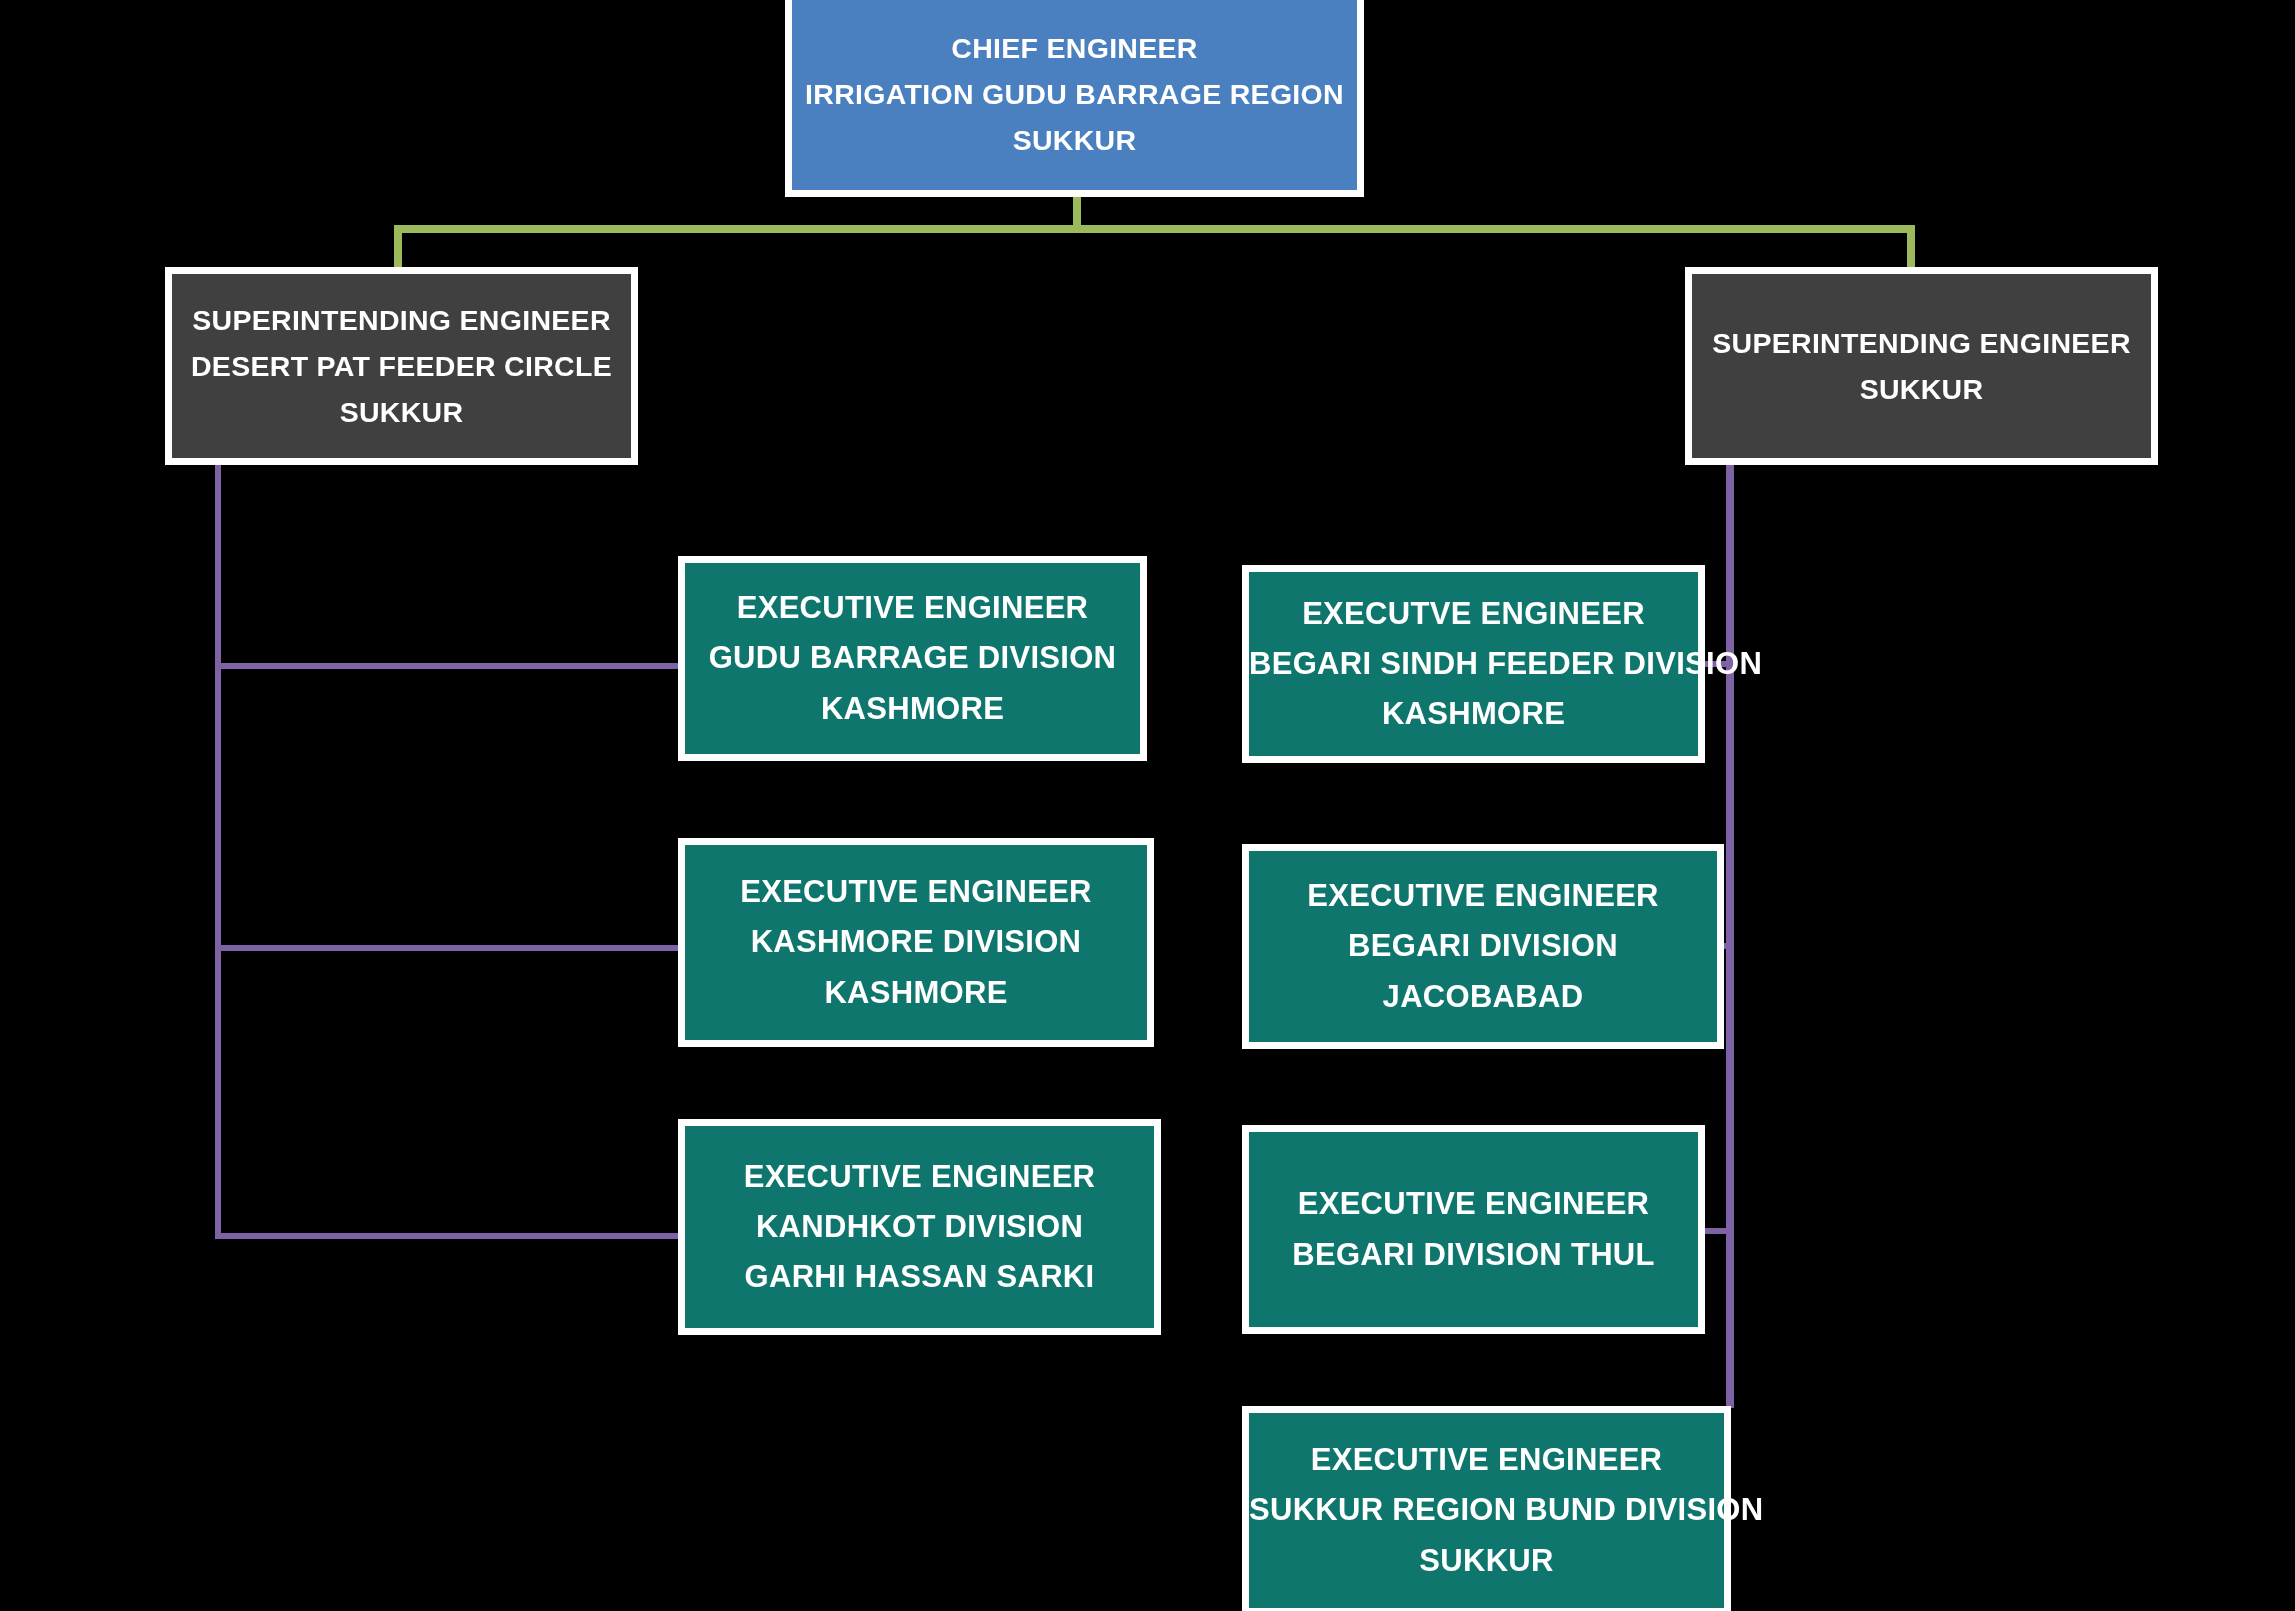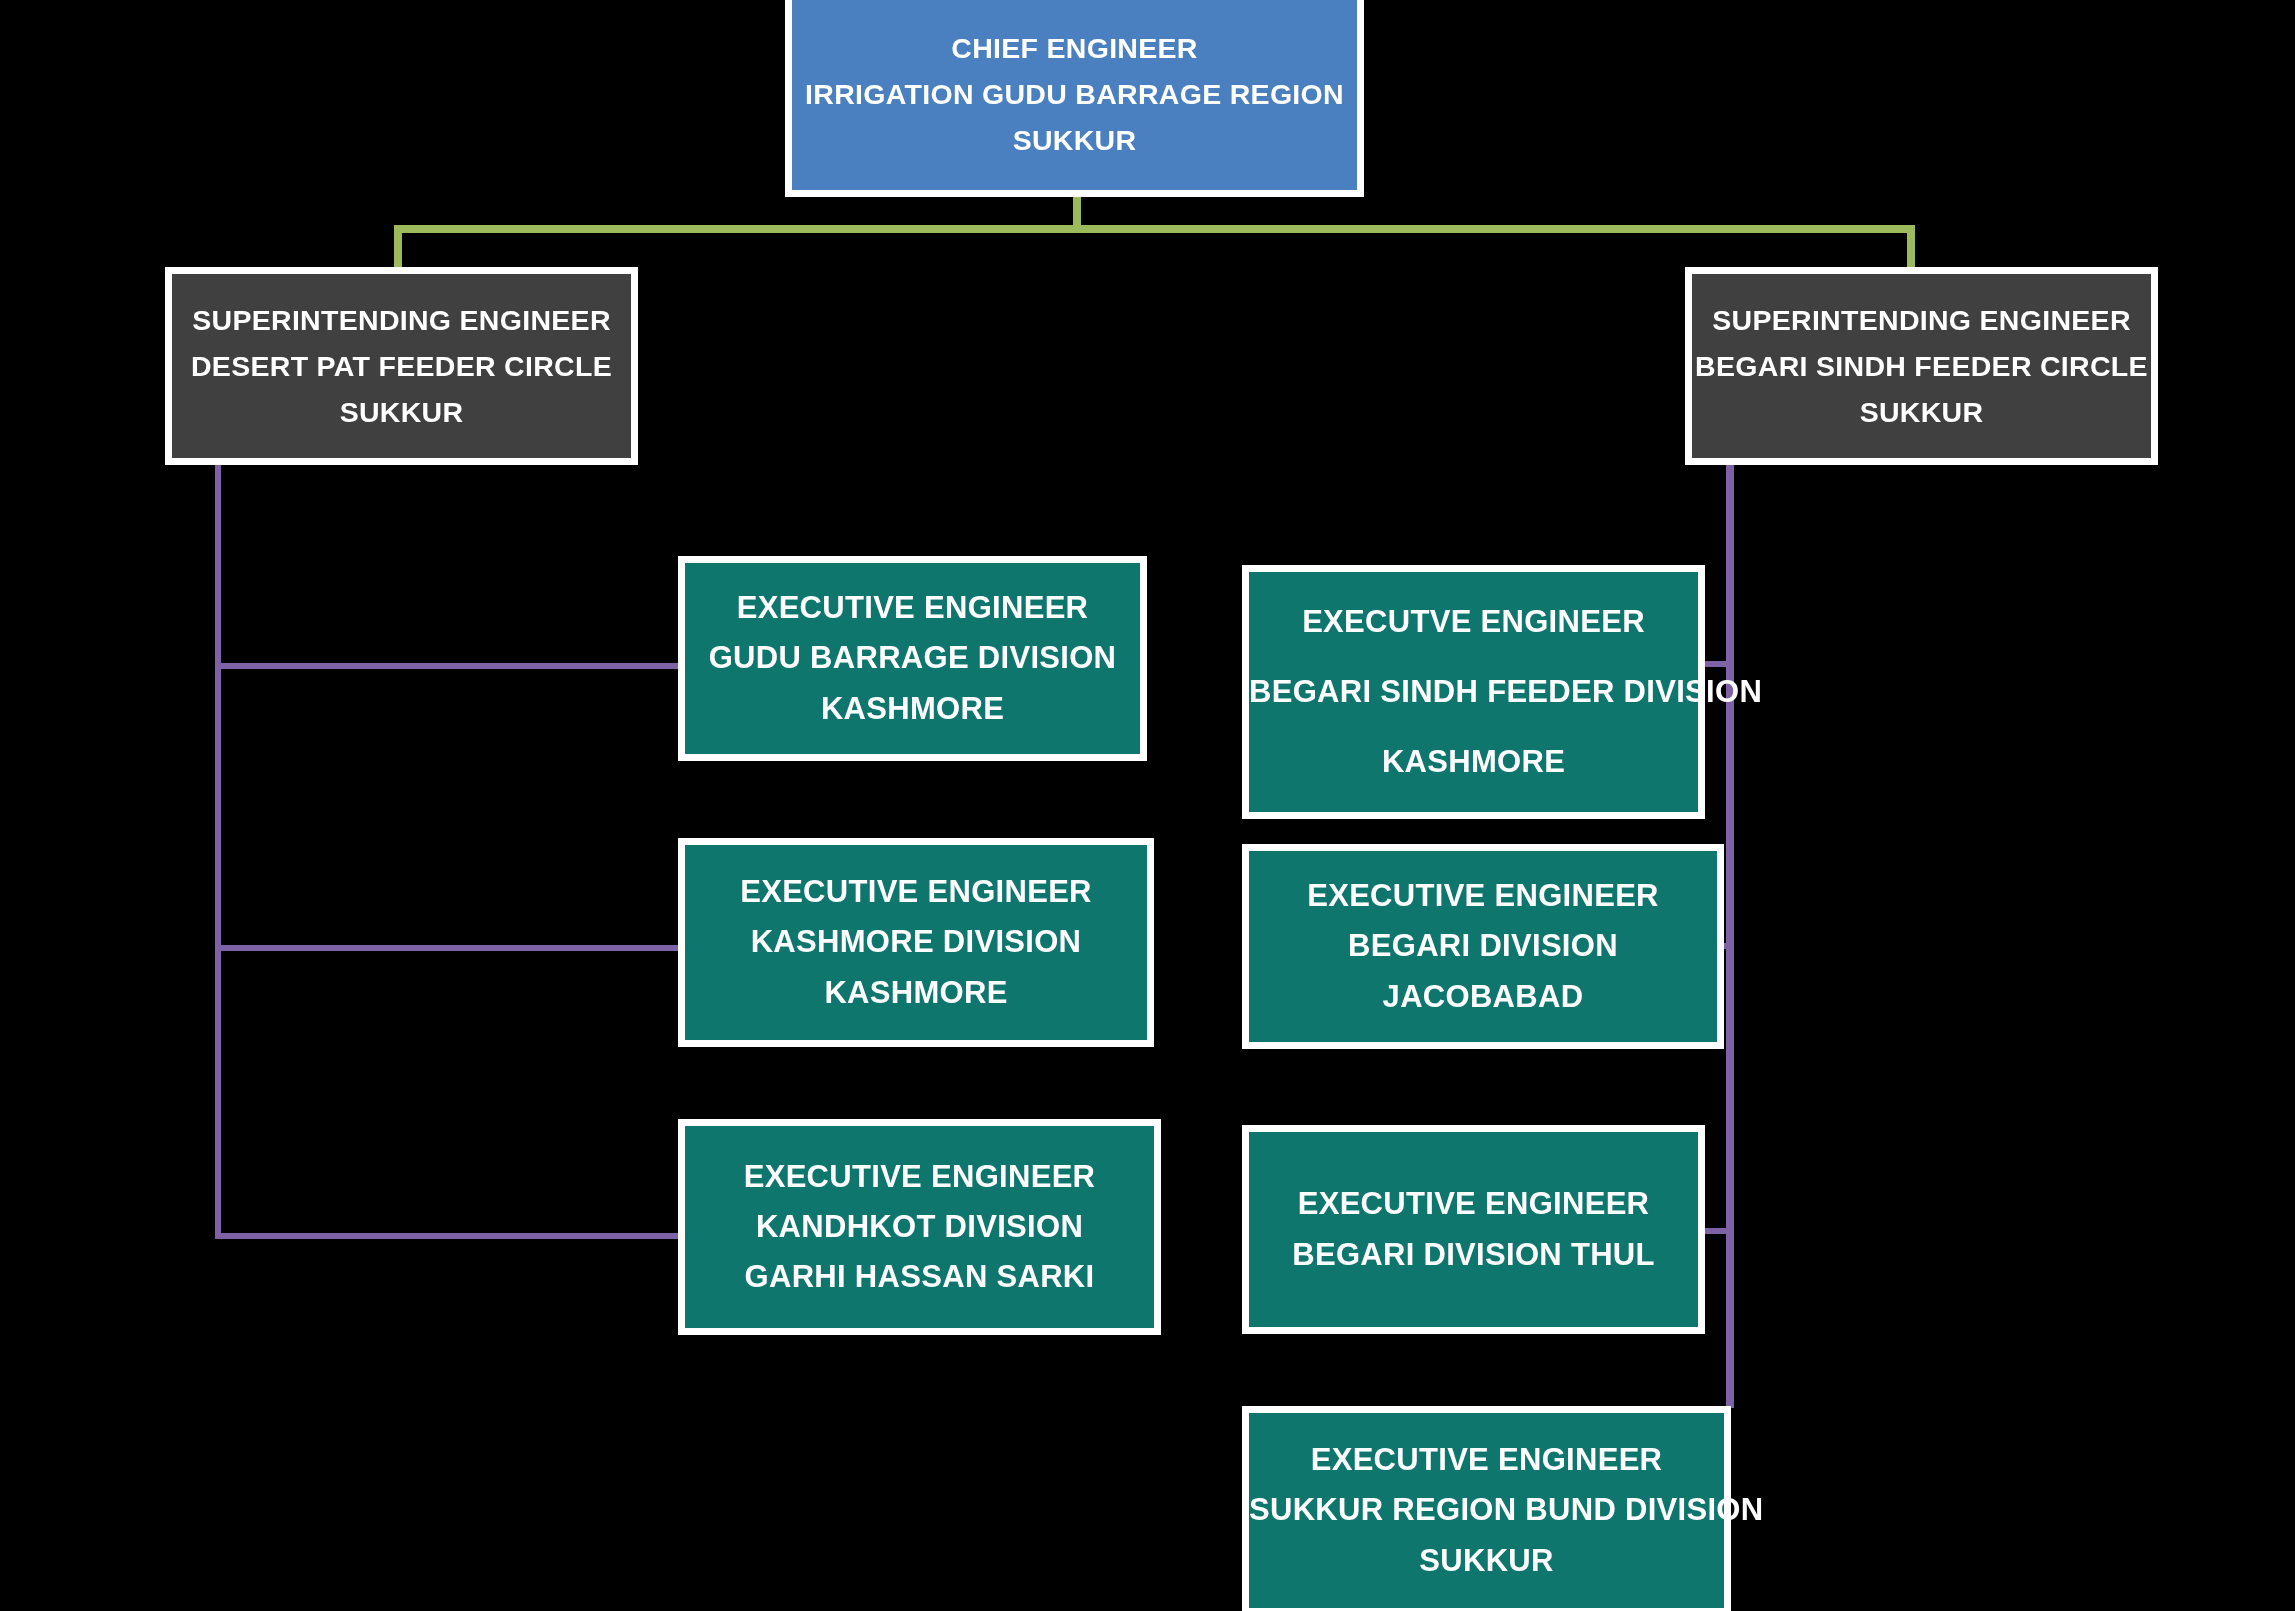--- a/index.html
+++ b/index.html
@@ -89,21 +89,20 @@
   </div>
 
   <div class="node circle-node" style="left:165px; top:267px; width:473px; height:198px;">
     <span class="line">SUPERINTENDING ENGINEER</span>
     <span class="line">DESERT PAT FEEDER CIRCLE</span>
     <span class="line">SUKKUR</span>
   </div>
 
   <div class="node circle-node" style="left:1685px; top:267px; width:473px; height:198px;">
     <span class="line">SUPERINTENDING ENGINEER</span>
-    <span class="line">BEGARI SINDH FEEDER CIRCLE</span>
     <span class="line">SUKKUR</span>
   </div>
 
   <div class="node division" style="left:678px; top:556px; width:469px; height:205px;">
     <span class="line">EXECUTIVE ENGINEER</span>
     <span class="line">GUDU BARRAGE DIVISION</span>
     <span class="line">KASHMORE</span>
   </div>
 
   <div class="node division" style="left:678px; top:838px; width:476px; height:209px;">
@@ -111,21 +110,21 @@
     <span class="line">KASHMORE DIVISION</span>
     <span class="line">KASHMORE</span>
   </div>
 
   <div class="node division" style="left:678px; top:1119px; width:483px; height:216px;">
     <span class="line">EXECUTIVE ENGINEER</span>
     <span class="line">KANDHKOT DIVISION</span>
     <span class="line">GARHI HASSAN SARKI</span>
   </div>
 
-  <div class="node division" style="left:1242px; top:565px; width:463px; height:254px;gap:20px;">
+  <div class="node division" style="left:1242px; top:565px; width:463px; height:198px;">
     <span class="line">EXECUTVE ENGINEER</span>
     <span class="line">BEGARI SINDH FEEDER DIVISION</span>
     <span class="line">KASHMORE</span>
   </div>
 
   <div class="node division" style="left:1242px; top:844px; width:482px; height:205px;">
     <span class="line">EXECUTIVE ENGINEER</span>
     <span class="line">BEGARI DIVISION</span>
     <span class="line">JACOBABAD</span>
   </div>

